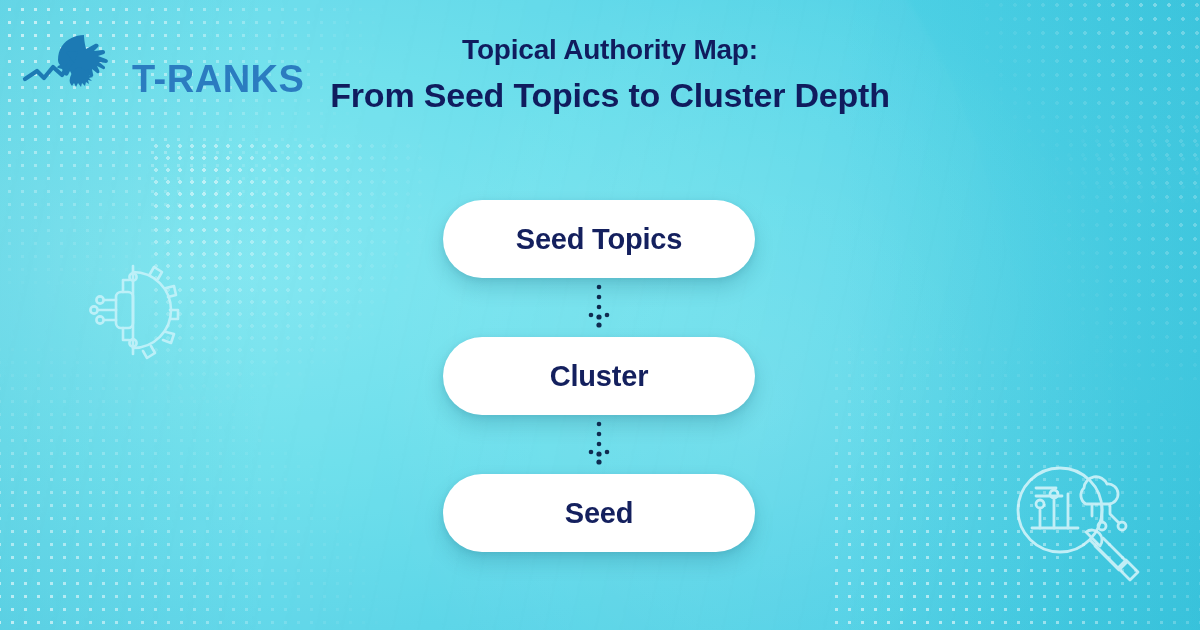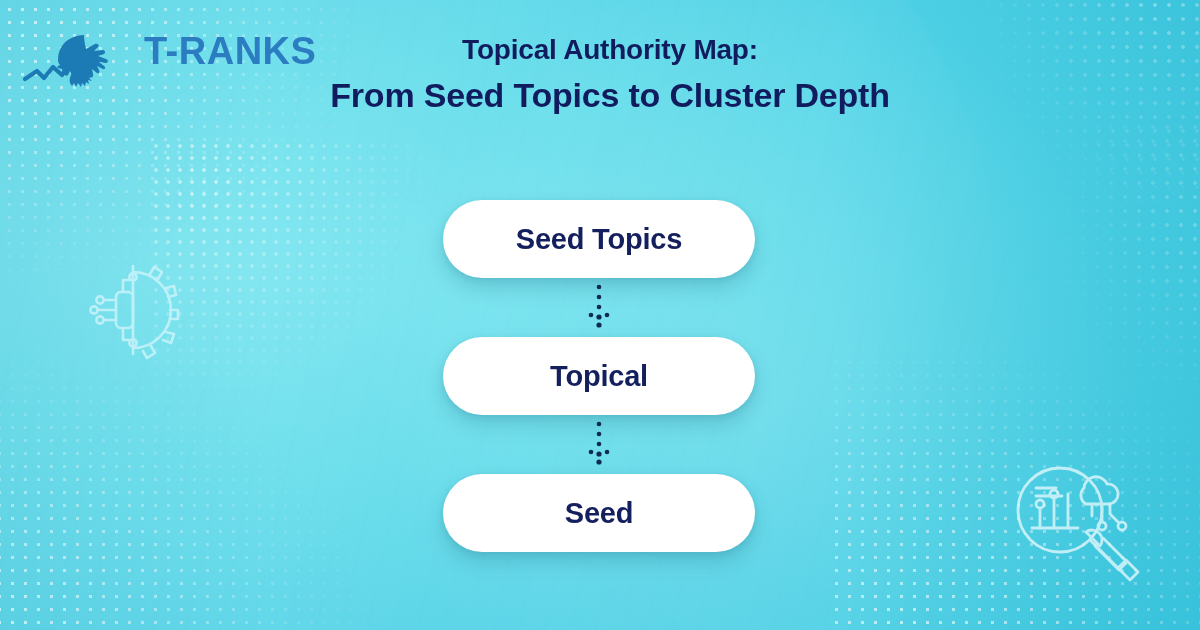--- a/index.html
+++ b/index.html
@@ -91,22 +91,22 @@
     -webkit-mask-image: radial-gradient(ellipse 100% 100% at 90% 40%, rgba(0,0,0,0.4) 0%, rgba(0,0,0,0.12) 50%, rgba(0,0,0,0) 80%);
             mask-image: radial-gradient(ellipse 100% 100% at 90% 40%, rgba(0,0,0,0.4) 0%, rgba(0,0,0,0.12) 50%, rgba(0,0,0,0) 80%);
   }
 
   
   .brand {
     position: absolute;
     left: 22px;
     top: 32px;
     display: flex;
-    align-items: flex-start;
-    gap: 16px;
+    align-items: flex-end;
+    gap: 4px;
   }
   .brand-mark { width: 112px; height: 66px; display: block; }
   .brand-word {
     font-size: 38px;
     font-weight: 700;
     letter-spacing: 0.5px;
     color: #2b7cc0;
     line-height: 1;
     margin-left: -6px;
   }
@@ -212,21 +212,21 @@
           <circle cx="13" cy="25" r="2.3"></circle>
           <circle cx="13" cy="35" r="2.6"></circle>
           <circle cx="5" cy="33" r="2.3"></circle>
           <circle cx="21" cy="33" r="2.3"></circle>
           <circle cx="13" cy="43" r="2.6"></circle>
         </g>
       </svg>
     </div>
 
     <div class="pill">
-      <span class="pill-label">Topical</span>
+      <span class="pill-label">Cluster</span>
     </div>
 
     <div class="connector">
       <svg width="26" height="52" viewBox="0 0 26 52">
         <g fill="#0f2b50">
           <circle cx="13" cy="5" r="2.3"></circle>
           <circle cx="13" cy="15" r="2.3"></circle>
           <circle cx="13" cy="25" r="2.3"></circle>
           <circle cx="13" cy="35" r="2.6"></circle>
           <circle cx="5" cy="33" r="2.3"></circle>

